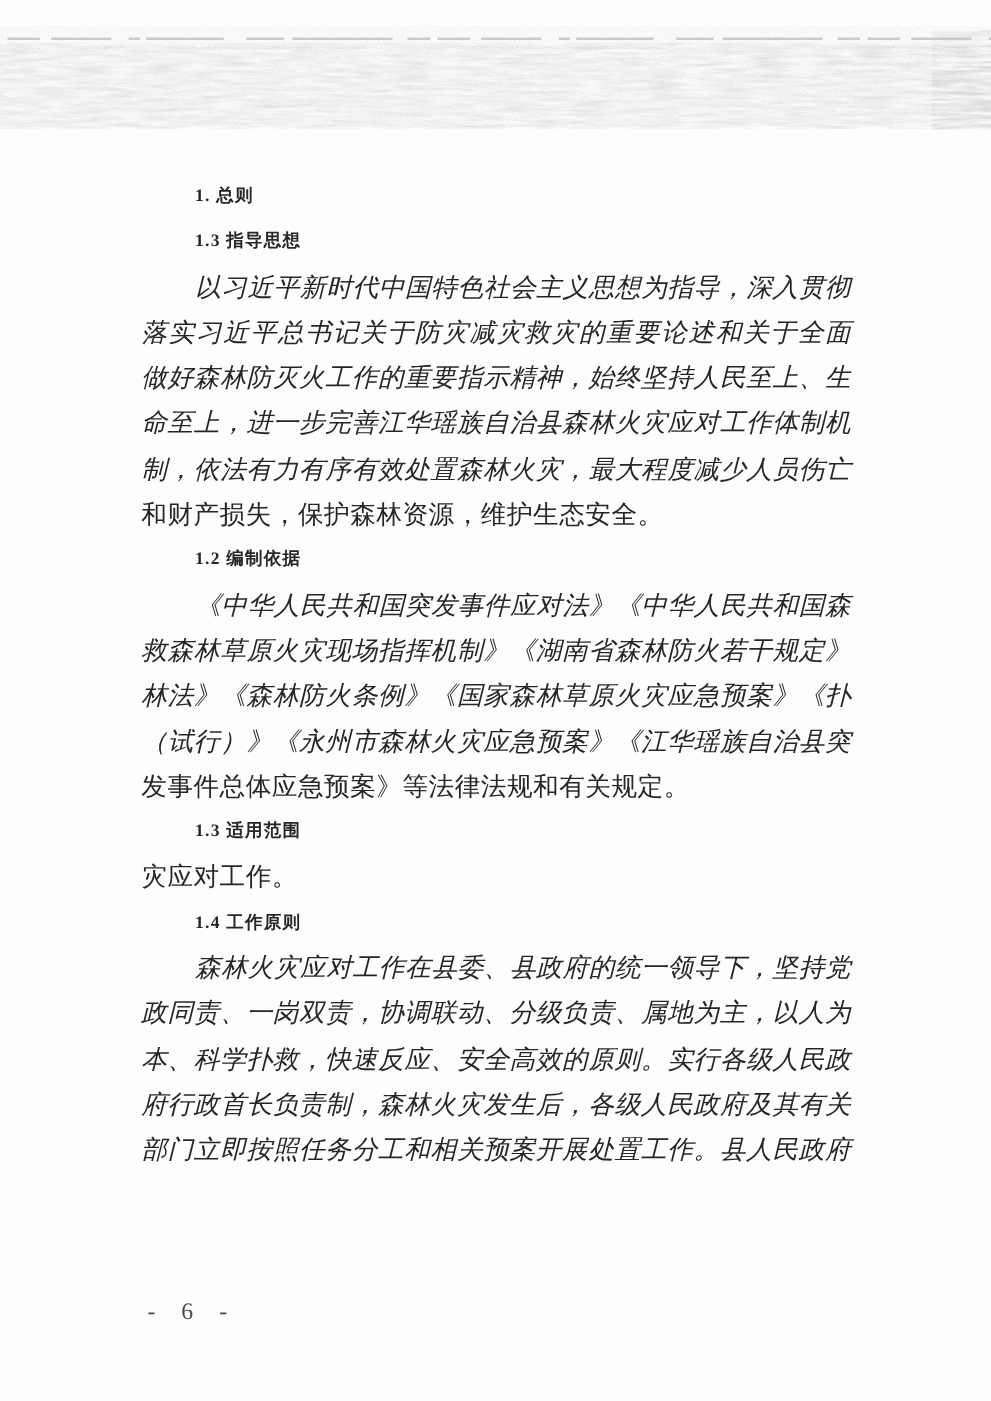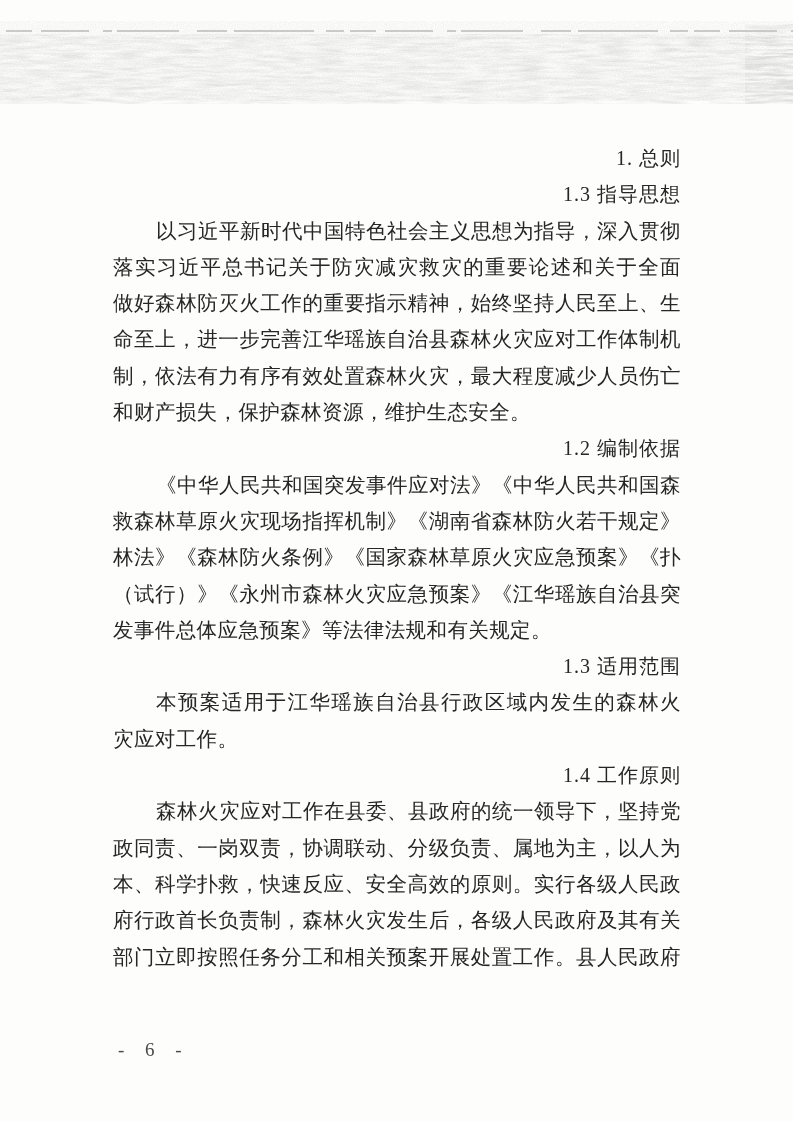--- a/index.html
+++ b/index.html
@@ -35,30 +35,30 @@
     line-height: 36.3px;
     font-size: 20.5px;
     letter-spacing: 0.4px;
     white-space: nowrap;
     overflow: visible;
   }
   .just {
     white-space: normal;
     text-align: justify;
     text-align-last: justify;
+    font-style: italic;
   }
   .ind {
     text-indent: 43px;
   }
   .h1, .h2 {
-    font-weight: 400;
-    font-size: 20px;
+    font-weight: 700;
+    font-size: 14px;
     padding-left: 43px;
     letter-spacing: 1px;
-    text-align: right;
   }
   .footer {
     position: absolute;
     left: 118px;
     top: 1039px;
     font-size: 19px;
     letter-spacing: 8px;
     color: #4a4a4a;
     font-family: "Liberation Serif", "DejaVu Serif", serif;
   }
@@ -95,21 +95,20 @@
     <div class="line just">命至上，进一步完善江华瑶族自治县森林火灾应对工作体制机</div>
     <div class="line just">制，依法有力有序有效处置森林火灾，最大程度减少人员伤亡</div>
     <div class="line">和财产损失，保护森林资源，维护生态安全。</div>
     <div class="line h2">1.2 编制依据</div>
     <div class="line ind just">《中华人民共和国突发事件应对法》《中华人民共和国森</div>
     <div class="line just">救森林草原火灾现场指挥机制》《湖南省森林防火若干规定》</div>
     <div class="line just">林法》《森林防火条例》《国家森林草原火灾应急预案》《扑</div>
     <div class="line just">（试行）》《永州市森林火灾应急预案》《江华瑶族自治县突</div>
     <div class="line">发事件总体应急预案》等法律法规和有关规定。</div>
     <div class="line h2">1.3 适用范围</div>
-    <div class="line ind just">本预案适用于江华瑶族自治县行政区域内发生的森林火</div>
     <div class="line">灾应对工作。</div>
     <div class="line h2">1.4 工作原则</div>
     <div class="line ind just">森林火灾应对工作在县委、县政府的统一领导下，坚持党</div>
     <div class="line just">政同责、一岗双责，协调联动、分级负责、属地为主，以人为</div>
     <div class="line just">本、科学扑救，快速反应、安全高效的原则。实行各级人民政</div>
     <div class="line just">府行政首长负责制，森林火灾发生后，各级人民政府及其有关</div>
     <div class="line just">部门立即按照任务分工和相关预案开展处置工作。县人民政府</div>
   </main>
 
   <div class="footer">- 6 -</div>

